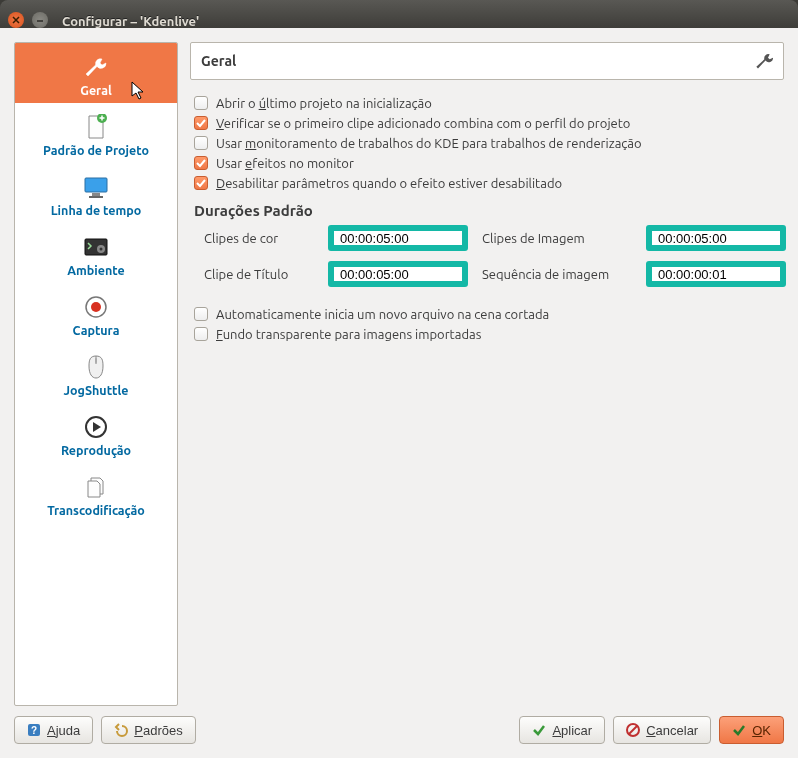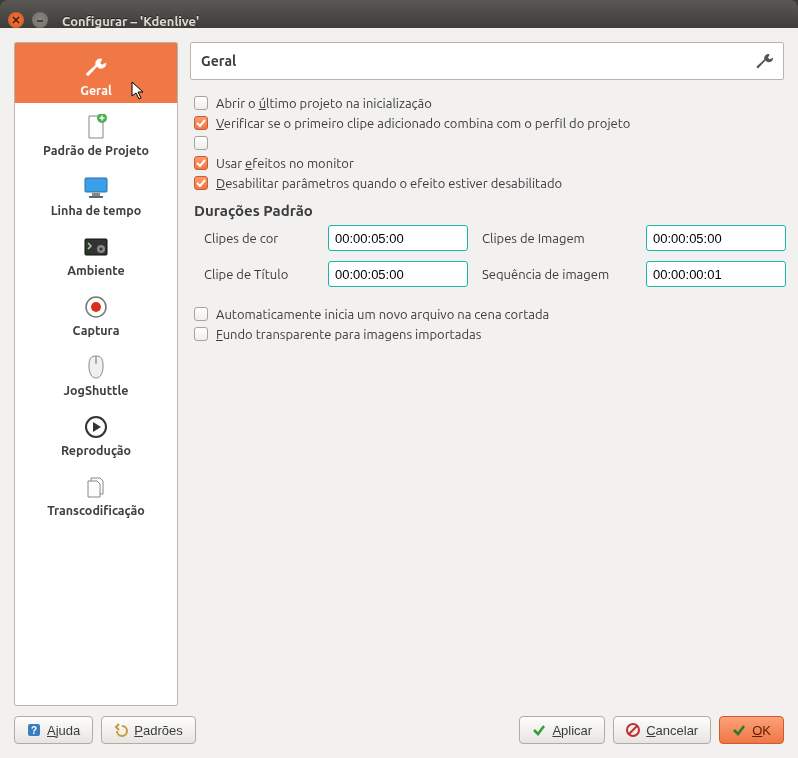--- a/index.html
+++ b/index.html
@@ -57,21 +57,21 @@
   padding: 10px 4px 6px;
   cursor: pointer;
 }
 .side-item.active {
   background: #f07746;
   color: #fff;
 }
 .side-item .ic { height: 28px; display:flex; align-items:center; justify-content:center; margin-bottom:2px; }
 .side-item .lbl { font-size: 12.5px; font-weight: bold; }
 .side-item.active .lbl { color:#fff; }
-.side-item:not(.active) .lbl { color:#404040; }
+.side-item:not(.active) .lbl { color:#0369a1; }
 
 .right-pane { flex:1; display:flex; flex-direction:column; min-width:0; }
 .header-box {
   border: 1px solid #b9b5ac;
   background: #fff;
   border-radius: 2px;
   padding: 8px 10px;
   display:flex;
   align-items:center;
   justify-content:space-between;
@@ -98,21 +98,21 @@
 .grid {
   display:grid;
   grid-template-columns: 110px 140px 150px 140px;
   gap: 10px 14px;
   align-items:center;
   margin-left: 10px;
 }
 .grid .glabel { text-align:left; font-size:13px; }
 .tinput {
   height: 26px;
-  border: 1px solid #14b8a6;
+  border: 6px solid #14b8a6;
   border-radius: 3px;
   padding: 0 6px;
   background: #fff;
   font-size: 13px;
   width: 100%;
 }
 .footer {
   display:flex;
   justify-content:space-between;
   padding-top: 10px;
@@ -263,20 +263,21 @@
           <div class="chk-row">
             <span class="chk on">
                 <svg width="10" height="10" viewBox="0 0 10 10">
                   <path d="M1 5 L4 8 L9 2" stroke="#fff" stroke-width="2" fill="none"></path>
                 </svg>
               </span>
             <label><u>V</u><span>erificar se o primeiro clipe adicionado combina com o perfil do projeto</span></label>
           </div>
           <div class="chk-row">
             <span class="chk"></span>
+            <label><span>Usar </span><u>m</u><span>onitoramento de trabalhos do KDE para trabalhos de renderização</span></label>
           </div>
           <div class="chk-row">
             <span class="chk on">
                 <svg width="10" height="10" viewBox="0 0 10 10">
                   <path d="M1 5 L4 8 L9 2" stroke="#fff" stroke-width="2" fill="none"></path>
                 </svg>
               </span>
             <label><span>Usar </span><u>e</u><span>feitos no monitor</span></label>
           </div>
           <div class="chk-row">

